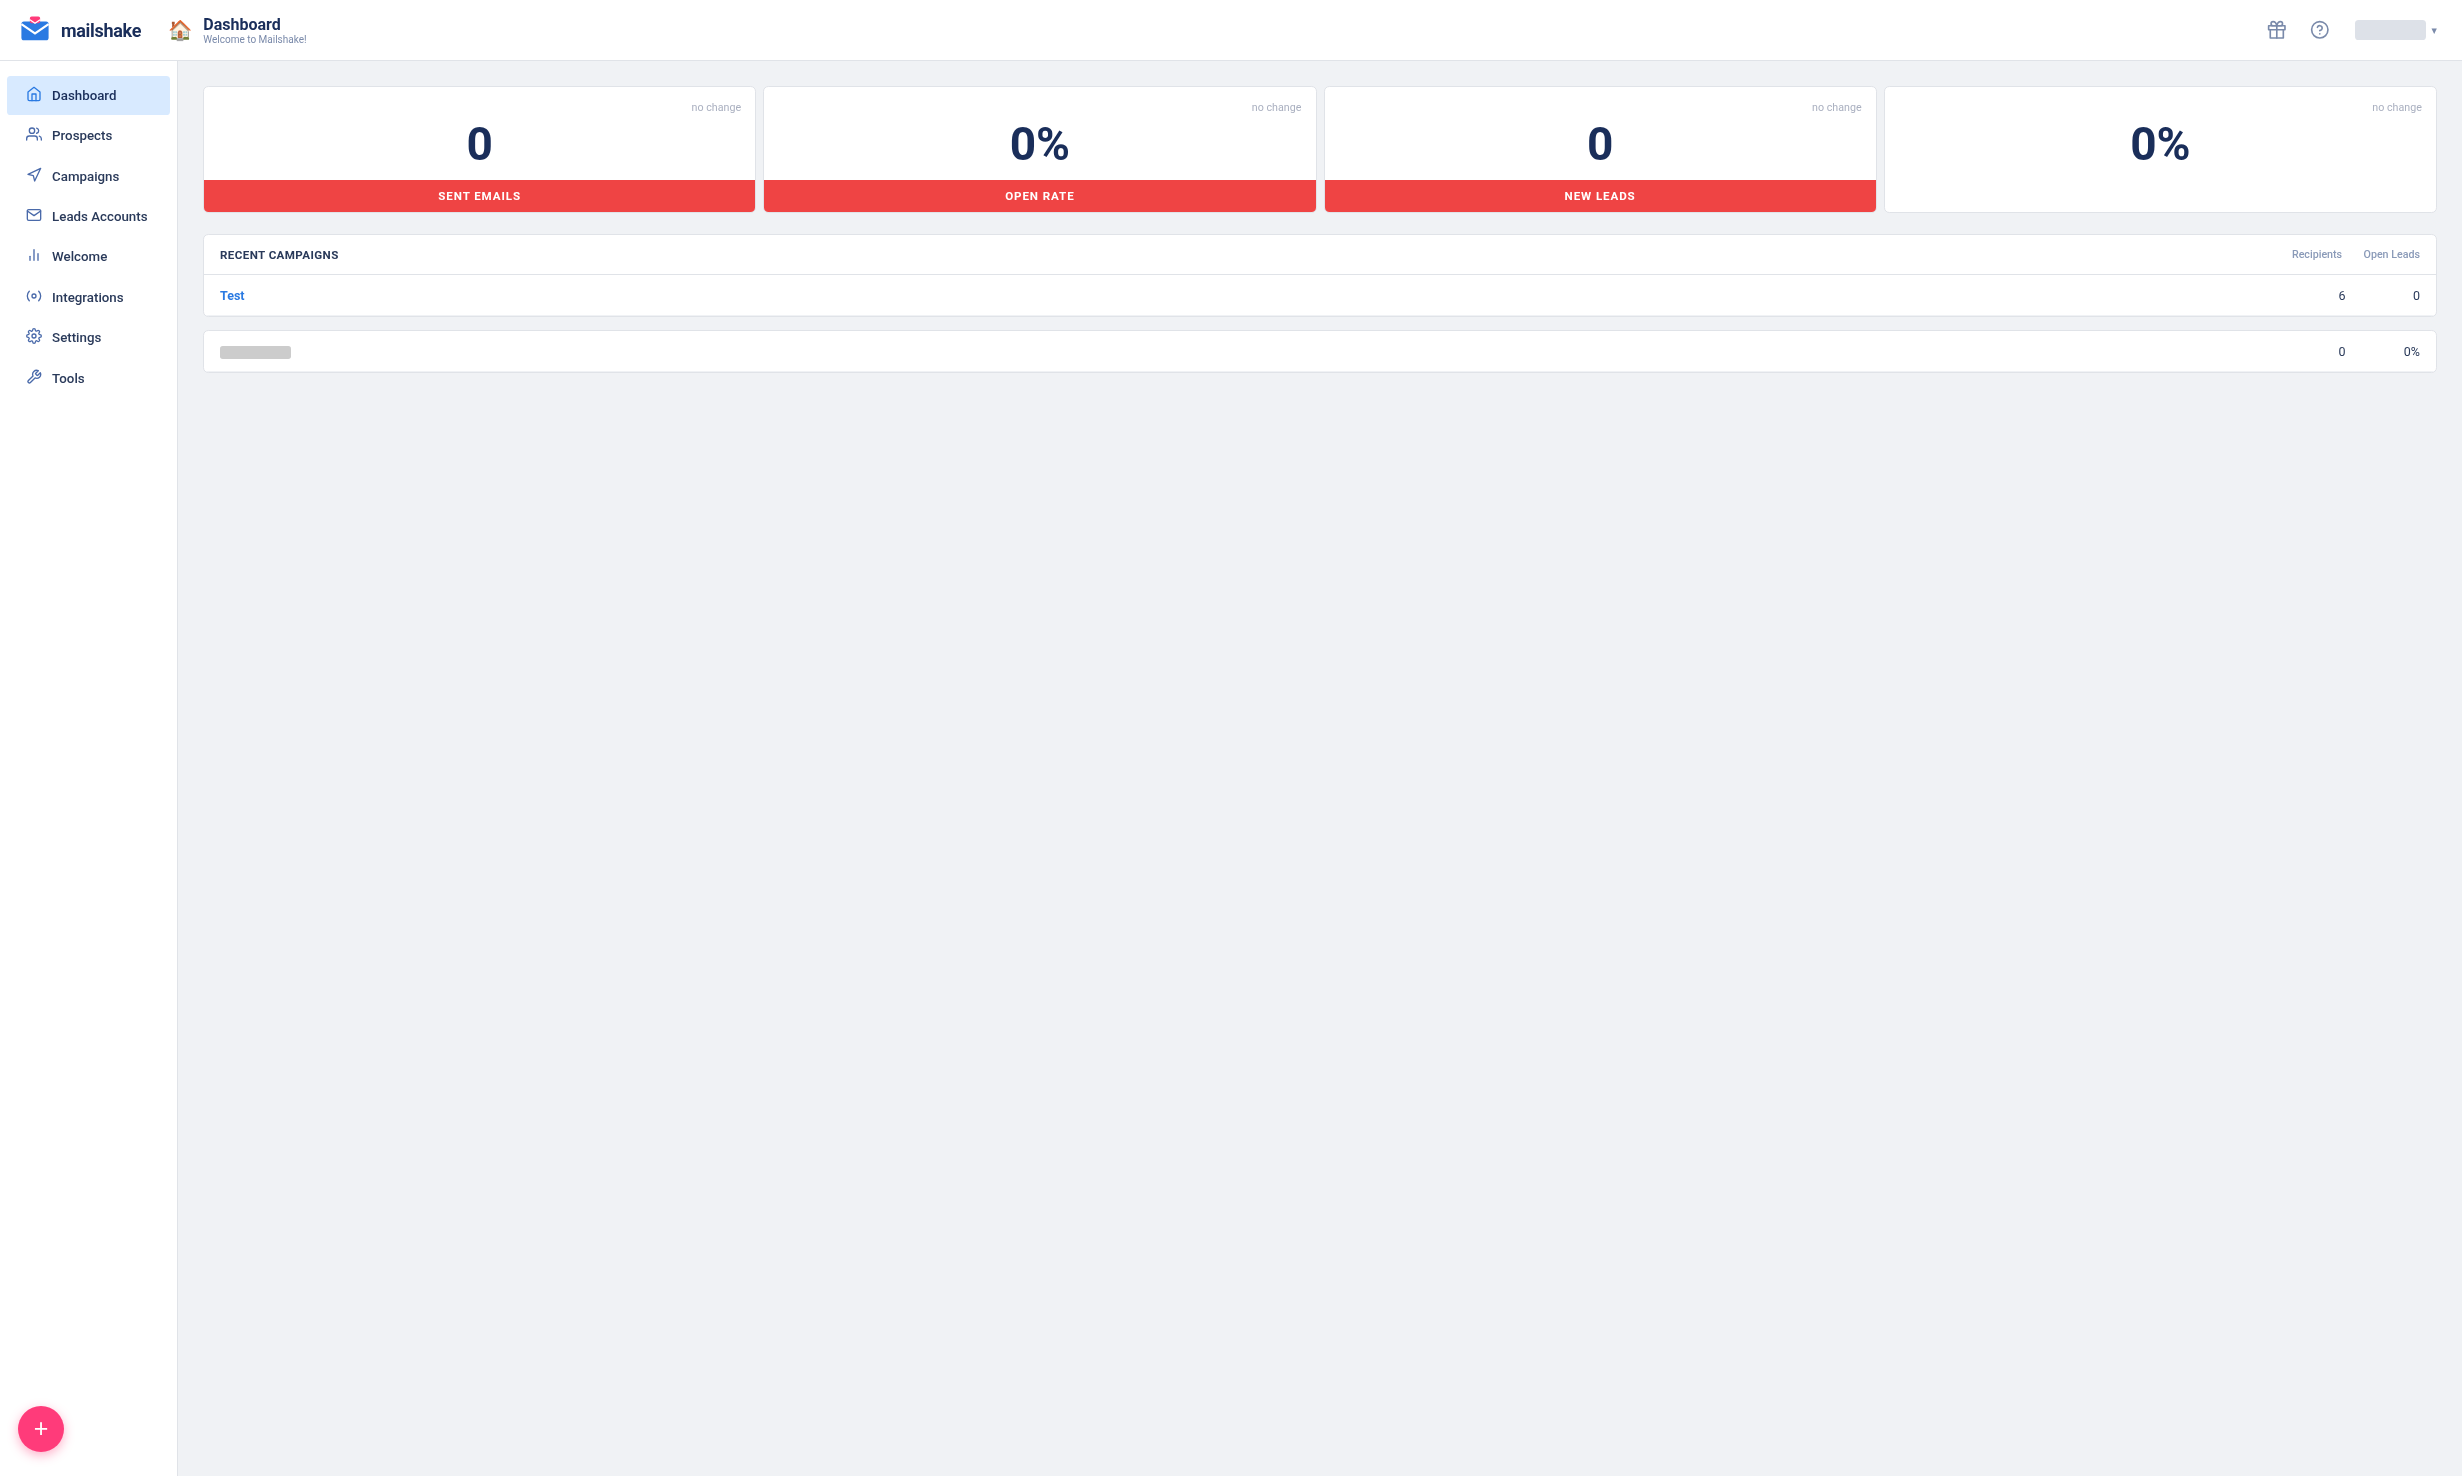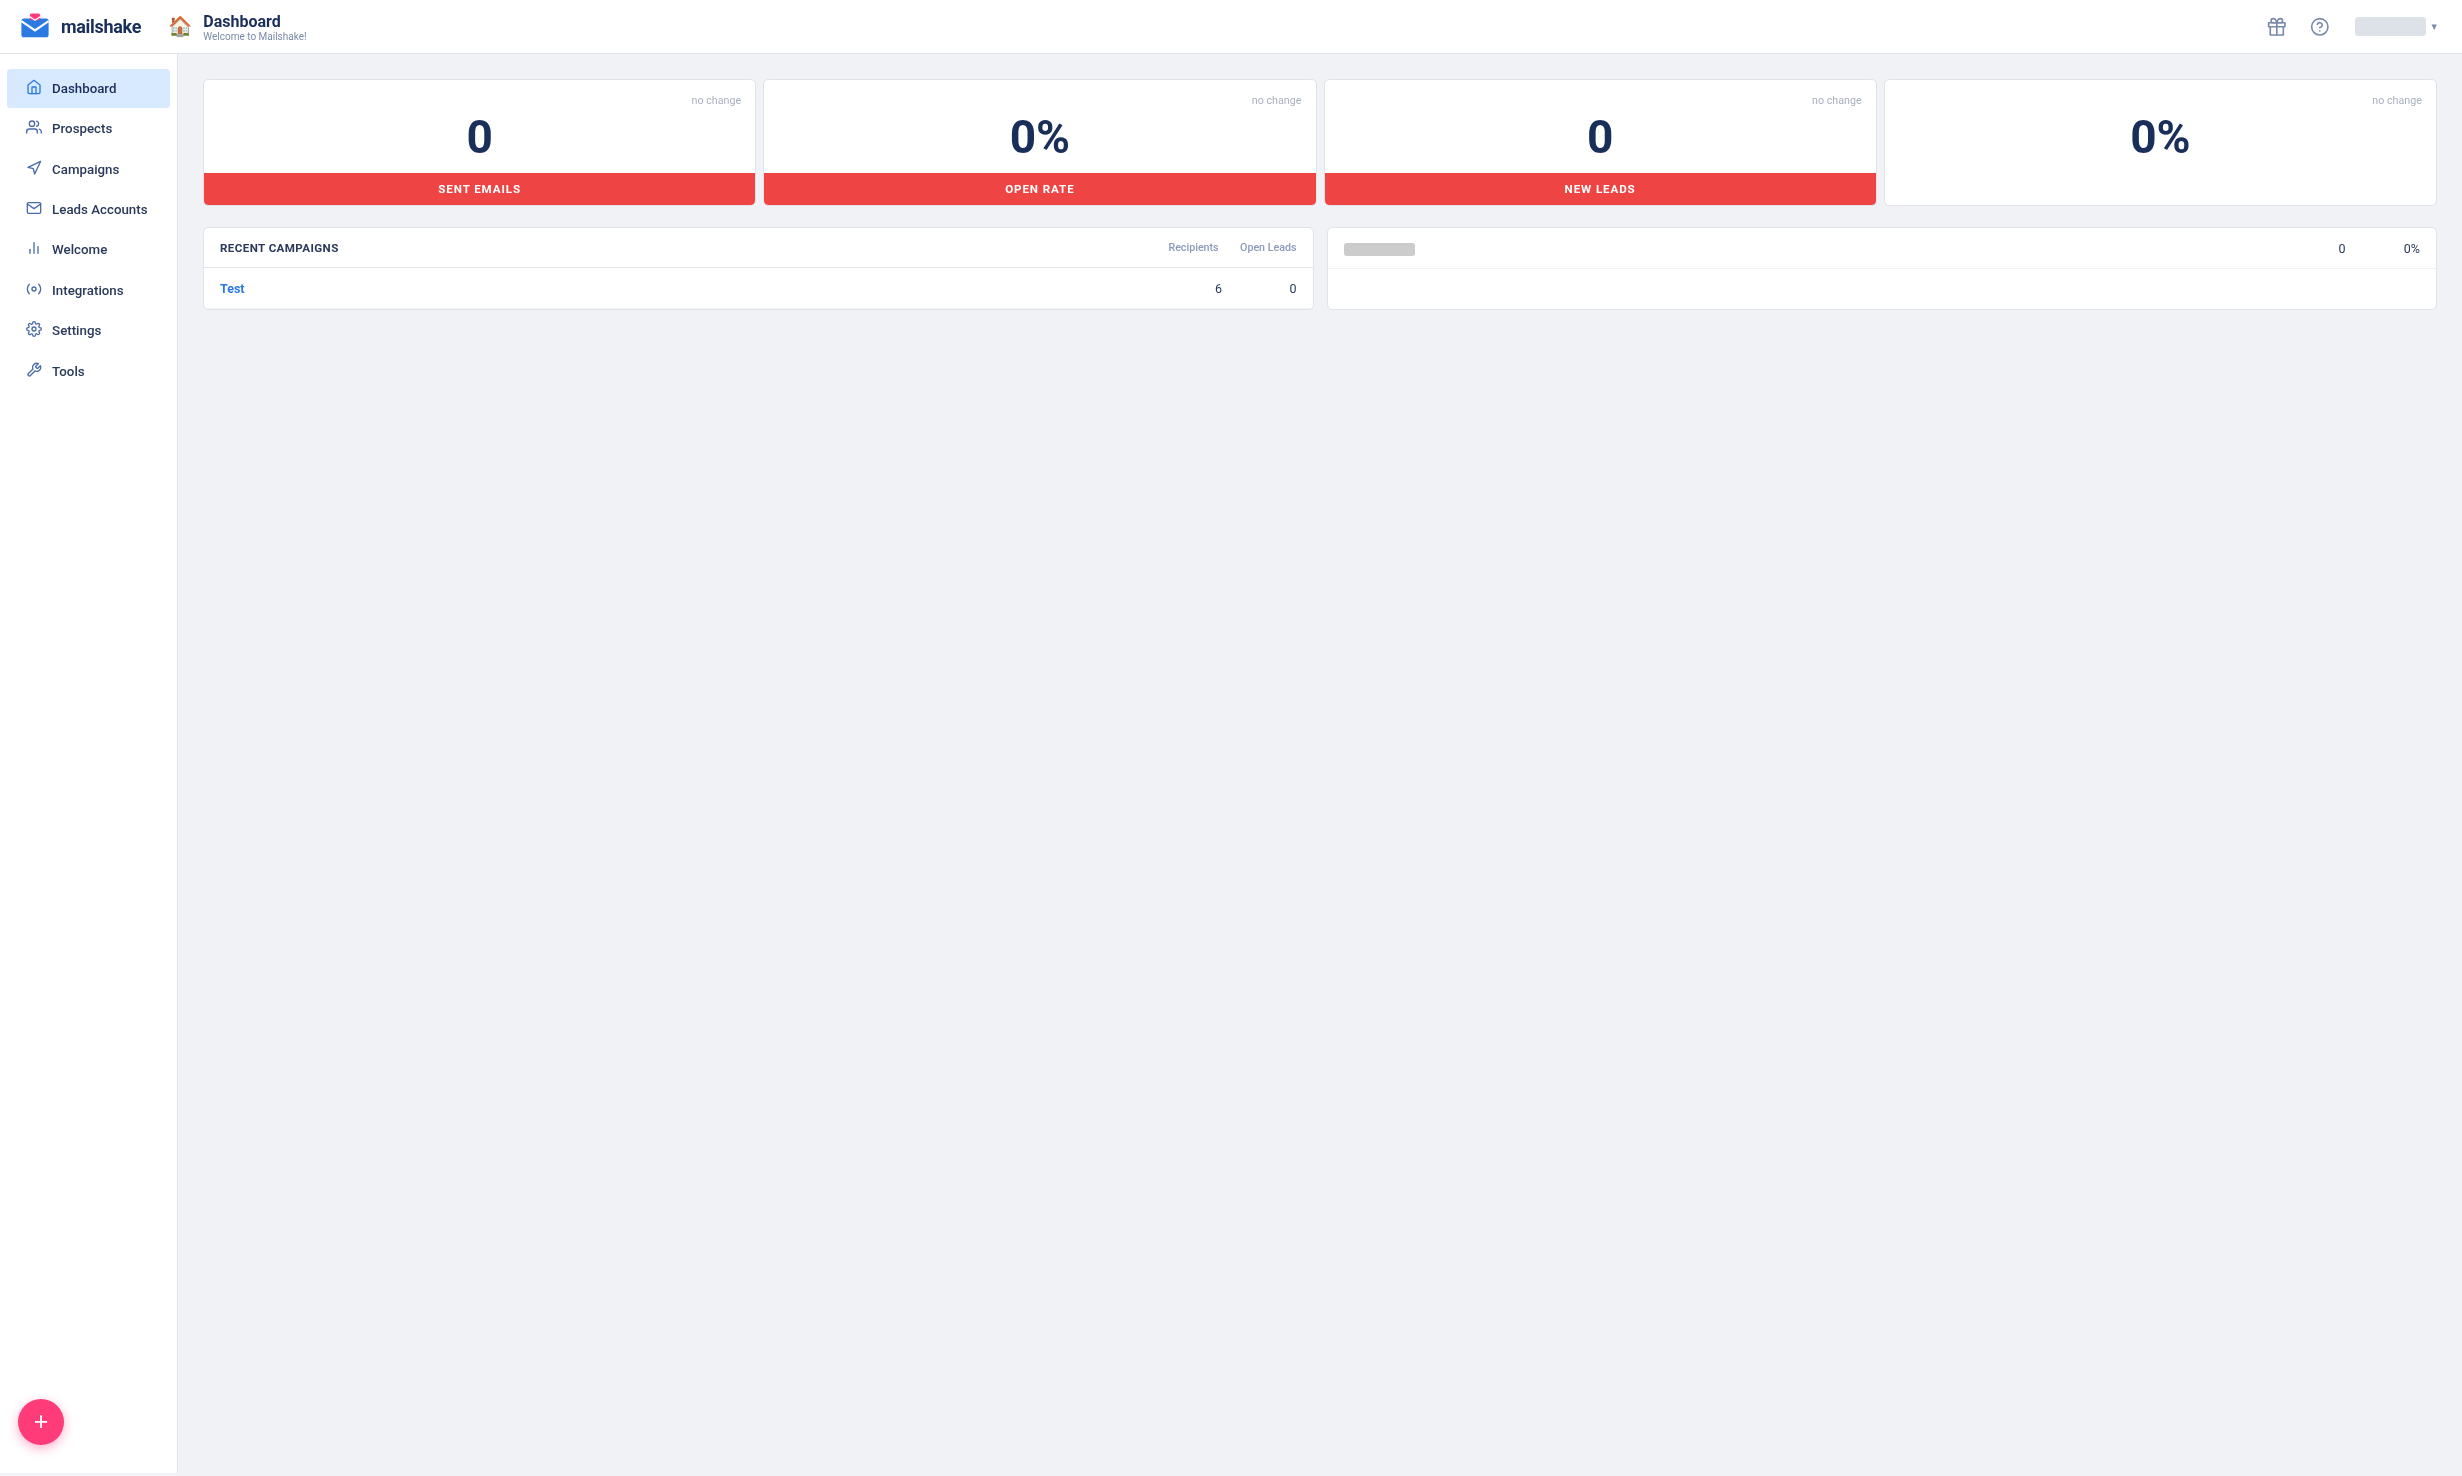--- a/index.html
+++ b/index.html
@@ -4,21 +4,21 @@
   <style>
     * { box-sizing: border-box; margin: 0; padding: 0; }
     body { font-family: -apple-system, BlinkMacSystemFont, 'Segoe UI', Roboto, sans-serif; background: #f0f2f5; }
 
     
     .header {
       display: flex;
       align-items: center;
       background: #fff;
       border-bottom: 0.9px solid #e0e3e8;
-      height: 54px;
+      height: 61px;
       padding: 0 18px;
       position: relative;
       z-index: 10;
     }
     .header-logo {
       display: flex;
       align-items: center;
       gap: 9px;
       margin-right: 27px;
     }
@@ -196,21 +196,21 @@
       letter-spacing: 0.9px;
       text-transform: uppercase;
     }
     .stat-card-label.dark {
       background: #1a3a6e;
     }
 
     
     .tables-row {
       display: grid;
-      grid-template-columns: 1fr 1fr;
+      grid-template-columns: 1fr;
       gap: 13px;
       border-radius: 16px;
     }
     .table-card {
       background: #fff;
       border: 0.9px solid #e0e3e8;
       border-radius: 5.3px;
       overflow: hidden;
     }
     .table-header {

